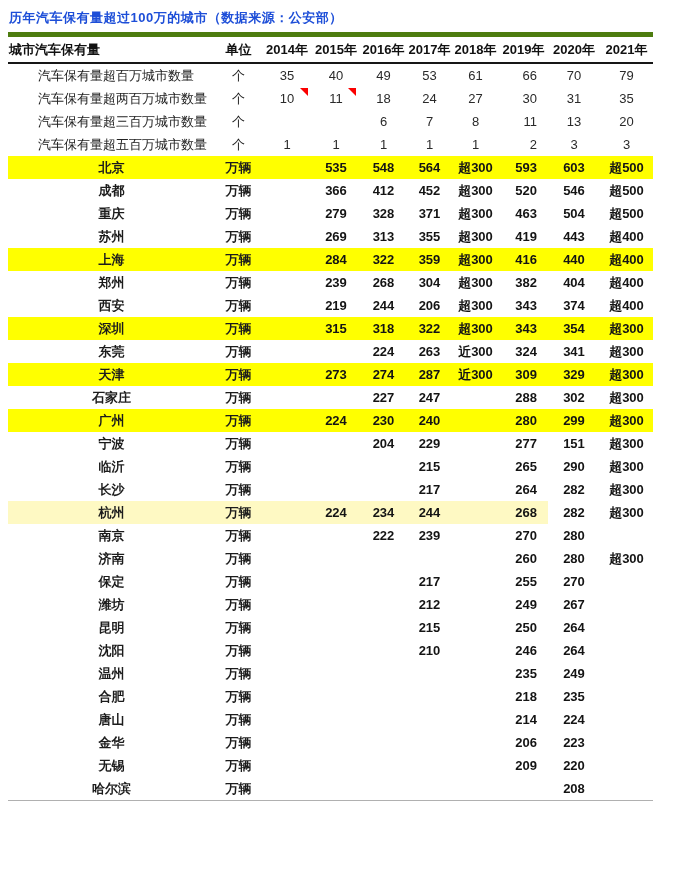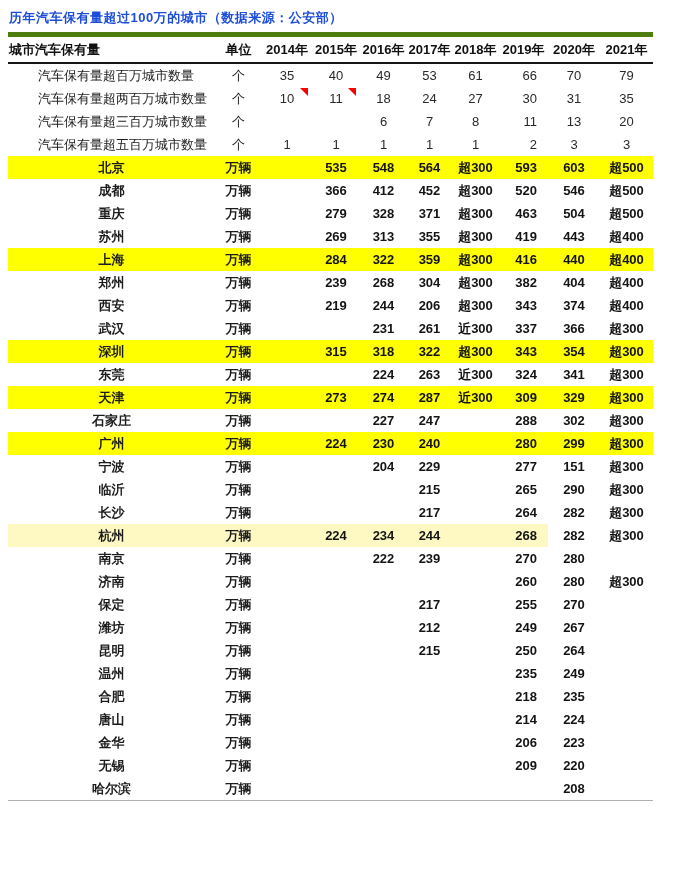--- a/index.html
+++ b/index.html
@@ -200,32 +200,20 @@
           <td class="unit-cell">万辆</td>
           <td class="val city-val y0"></td>
           <td class="val city-val y1">219</td>
           <td class="val city-val y2">244</td>
           <td class="val city-val y3">206</td>
           <td class="val city-val y4">超300</td>
           <td class="val city-val y5">343</td>
           <td class="val city-val y6">374</td>
           <td class="val city-val y7">超400</td>
         </tr>
-        <tr class="city-row">
-          <td class="city-name">武汉</td>
-          <td class="unit-cell">万辆</td>
-          <td class="val city-val y0"></td>
-          <td class="val city-val y1"></td>
-          <td class="val city-val y2">231</td>
-          <td class="val city-val y3">261</td>
-          <td class="val city-val y4">近300</td>
-          <td class="val city-val y5">337</td>
-          <td class="val city-val y6">366</td>
-          <td class="val city-val y7">超300</td>
-        </tr>
         <tr class="city-row hl-full">
           <td class="city-name">深圳</td>
           <td class="unit-cell">万辆</td>
           <td class="val city-val y0"></td>
           <td class="val city-val y1">315</td>
           <td class="val city-val y2">318</td>
           <td class="val city-val y3">322</td>
           <td class="val city-val y4">超300</td>
           <td class="val city-val y5">343</td>
           <td class="val city-val y6">354</td>
@@ -381,20 +369,32 @@
           <td class="val city-val y0"></td>
           <td class="val city-val y1"></td>
           <td class="val city-val y2"></td>
           <td class="val city-val y3">215</td>
           <td class="val city-val y4"></td>
           <td class="val city-val y5">250</td>
           <td class="val city-val y6">264</td>
           <td class="val city-val y7"></td>
         </tr>
         <tr class="city-row">
+          <td class="city-name">沈阳</td>
+          <td class="unit-cell">万辆</td>
+          <td class="val city-val y0"></td>
+          <td class="val city-val y1"></td>
+          <td class="val city-val y2"></td>
+          <td class="val city-val y3">210</td>
+          <td class="val city-val y4"></td>
+          <td class="val city-val y5">246</td>
+          <td class="val city-val y6">264</td>
+          <td class="val city-val y7"></td>
+        </tr>
+        <tr class="city-row">
           <td class="city-name">温州</td>
           <td class="unit-cell">万辆</td>
           <td class="val city-val y0"></td>
           <td class="val city-val y1"></td>
           <td class="val city-val y2"></td>
           <td class="val city-val y3"></td>
           <td class="val city-val y4"></td>
           <td class="val city-val y5">235</td>
           <td class="val city-val y6">249</td>
           <td class="val city-val y7"></td>

